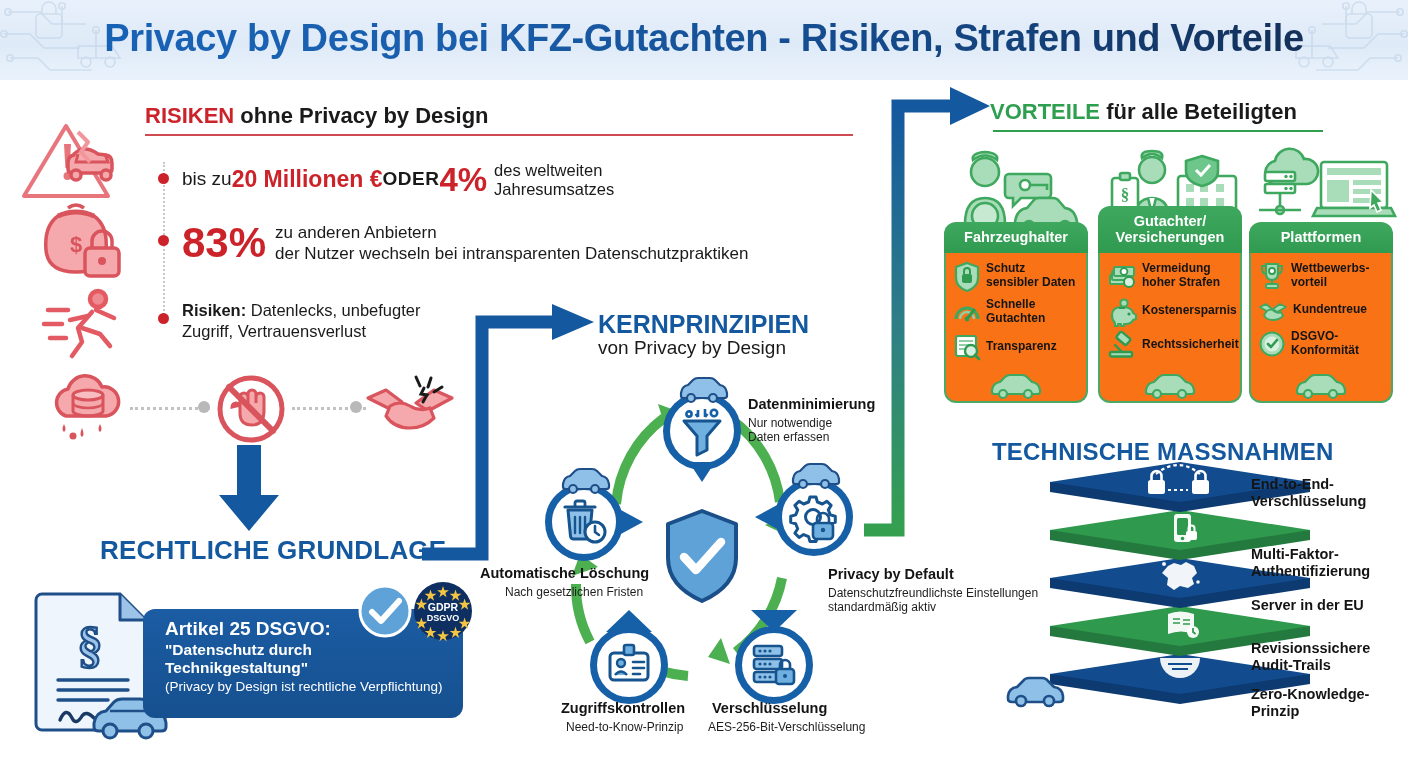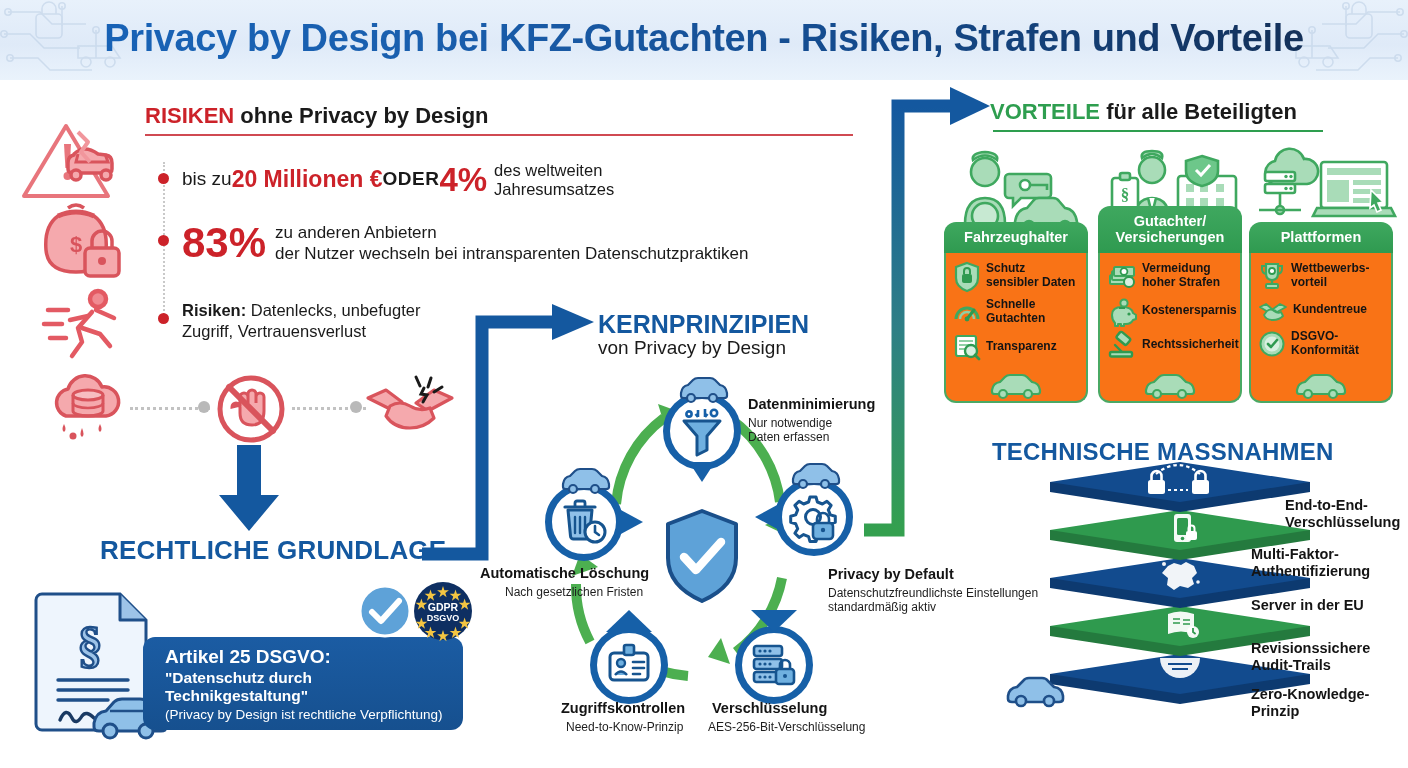--- a/index.html
+++ b/index.html
@@ -52,24 +52,24 @@
     position: absolute; width: 0; border-left: 2px dotted #c9c9c9;
   }
 
   
   .dot-line { position: absolute; height: 0; border-top: 3px dotted #c2c2c2; }
   .dot-node { position: absolute; width: 12px; height: 12px; border-radius: 50%; background: #b9b9b9; }
 
   
   #legal-title { position: absolute; left: 100px; top: 535px; font-size: 26px; font-weight: bold; color: #14589f; letter-spacing: .2px; }
   #legal-card {
-    position: absolute; left: 143px; top: 609px; width: 320px; height: 93px;
+    position: absolute; left: 143px; top: 609px; width: 320px; height: 109px;
     background: linear-gradient(180deg, #1b5ca3 0%, #16508f 100%);
     border-radius: 12px;
-    color: #fff; padding: 9px 14px 0 22px; margin-top: 28px;
+    color: #fff; padding: 9px 14px 0 22px;
   }
   #legal-card .l1 { font-size: 19px; font-weight: bold; }
   #legal-card .l2 { font-size: 15.5px; font-weight: bold; margin-top: 1px; }
   #legal-card .l3 { font-size: 13.5px; margin-top: 2px; }
 
   
   #kp-title { position: absolute; left: 598px; top: 310px; font-size: 25px; font-weight: bold; color: #14589f; }
   #kp-sub   { position: absolute; left: 598px; top: 337px; font-size: 19px; color: #1a1a1a; }
 
   .kp-node { position: absolute; width: 78px; height: 78px; }
@@ -786,21 +786,21 @@
       </g>
     </g>
   </svg>
 
   <svg class="ovl" style="left:1004px; top:676px;" width="64" height="32">
     <path d="M4 20 q1 -8 9 -9 l6 -6 q2 -3 6 -3 h13 q4 0 6 3 l6 6 q8 1 9 9 v3 q0 3 -4 3 h-47 q-4 0 -4 -3 z" fill="#8fc0e8" stroke="#1f4f89" stroke-width="2.6" stroke-linejoin="round"></path>
     <circle cx="17" cy="25" r="5" fill="#8fc0e8" stroke="#1f4f89" stroke-width="2.6"></circle>
     <circle cx="45" cy="25" r="5" fill="#8fc0e8" stroke="#1f4f89" stroke-width="2.6"></circle>
   </svg>
 
-  <div class="tm-label" style="left:1251px; top:497px;margin-left:34px;">
+  <div class="tm-label" style="left:1251px; top:476px;">
     <div>End-to-End-</div>
     <div>Verschlüsselung</div>
   </div>
   <div class="tm-label" style="left:1251px; top:546px;">
     <div>Multi-Faktor-</div>
     <div>Authentifizierung</div>
   </div>
   <div class="tm-label" style="left:1251px; top:597px;">
     <div>Server in der EU</div>
   </div>

